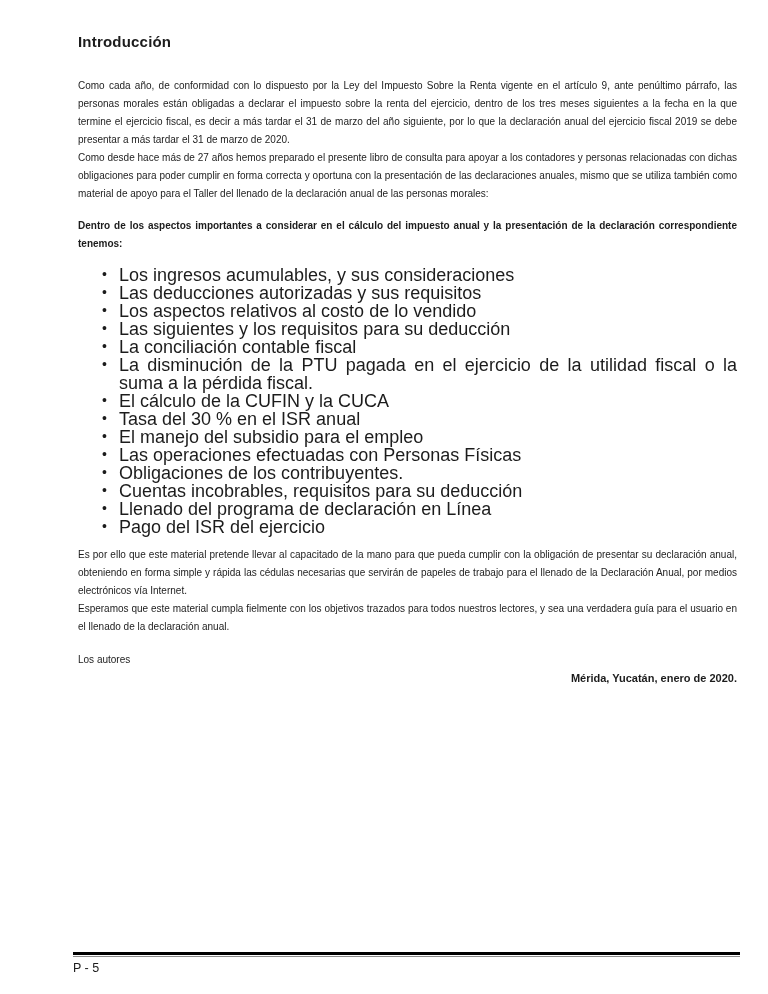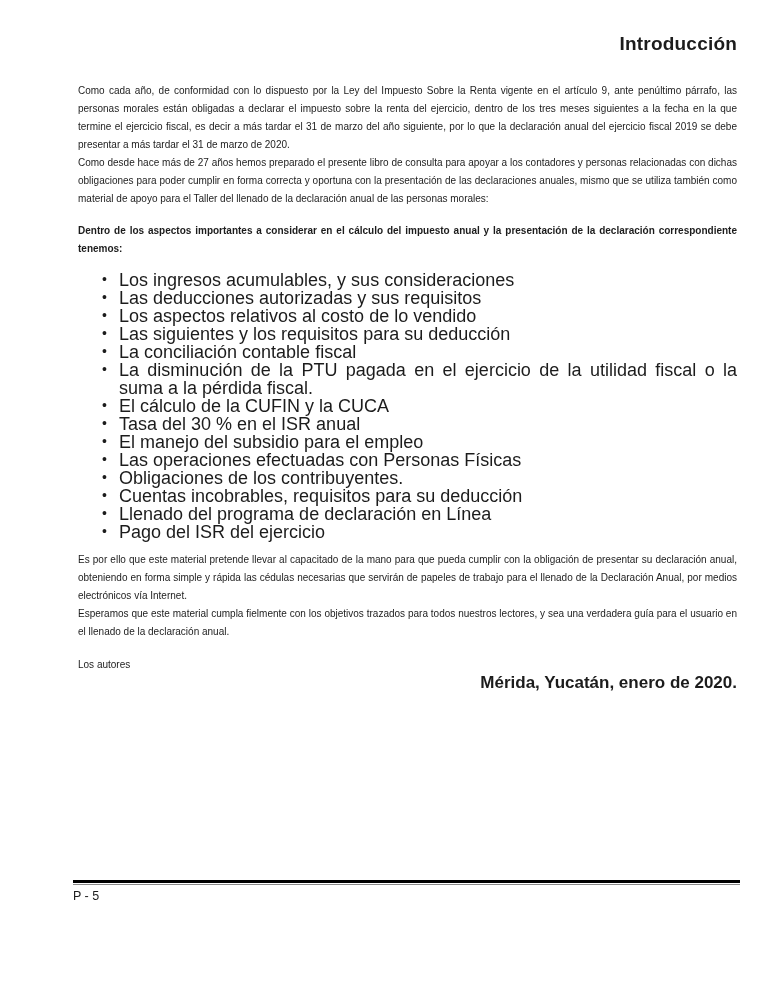--- a/index.html
+++ b/index.html
@@ -15,23 +15,23 @@
     color: #1c1c1c;
     overflow: hidden;
   }
   .content {
     position: absolute;
     left: 78px;
     top: 33px;
     width: 659px;
   }
   .page-title {
-    font-size: 19px;
+    font-size: 15px;
     font-weight: bold;
-    text-align: right;
+    text-align: left;
     margin: 0 0 27px 0;
     letter-spacing: 0.2px;
   }
   .body-p {
     margin: 0;
     font-size: 10px;
     line-height: 18px;
     text-align: justify;
   }
   .list-intro {
@@ -58,29 +58,29 @@
     font-size: 14px;
   }
   .closing-group {
     margin-top: 10px;
   }
   .authors-line {
     margin-top: 15px;
   }
   .dateline {
     margin: 0;
-    font-size: 17px;
+    font-size: 11px;
     line-height: 18px;
     font-weight: bold;
     text-align: right;
   }
   .footer {
     position: absolute;
     left: 73px;
-    top: 880px;
+    top: 952px;
     width: 667px;
   }
   .rule-thick {
     height: 3px;
     background: #000000;
   }
   .rule-thin {
     height: 1px;
     background: #8a8a8a;
     margin-top: 1px;

